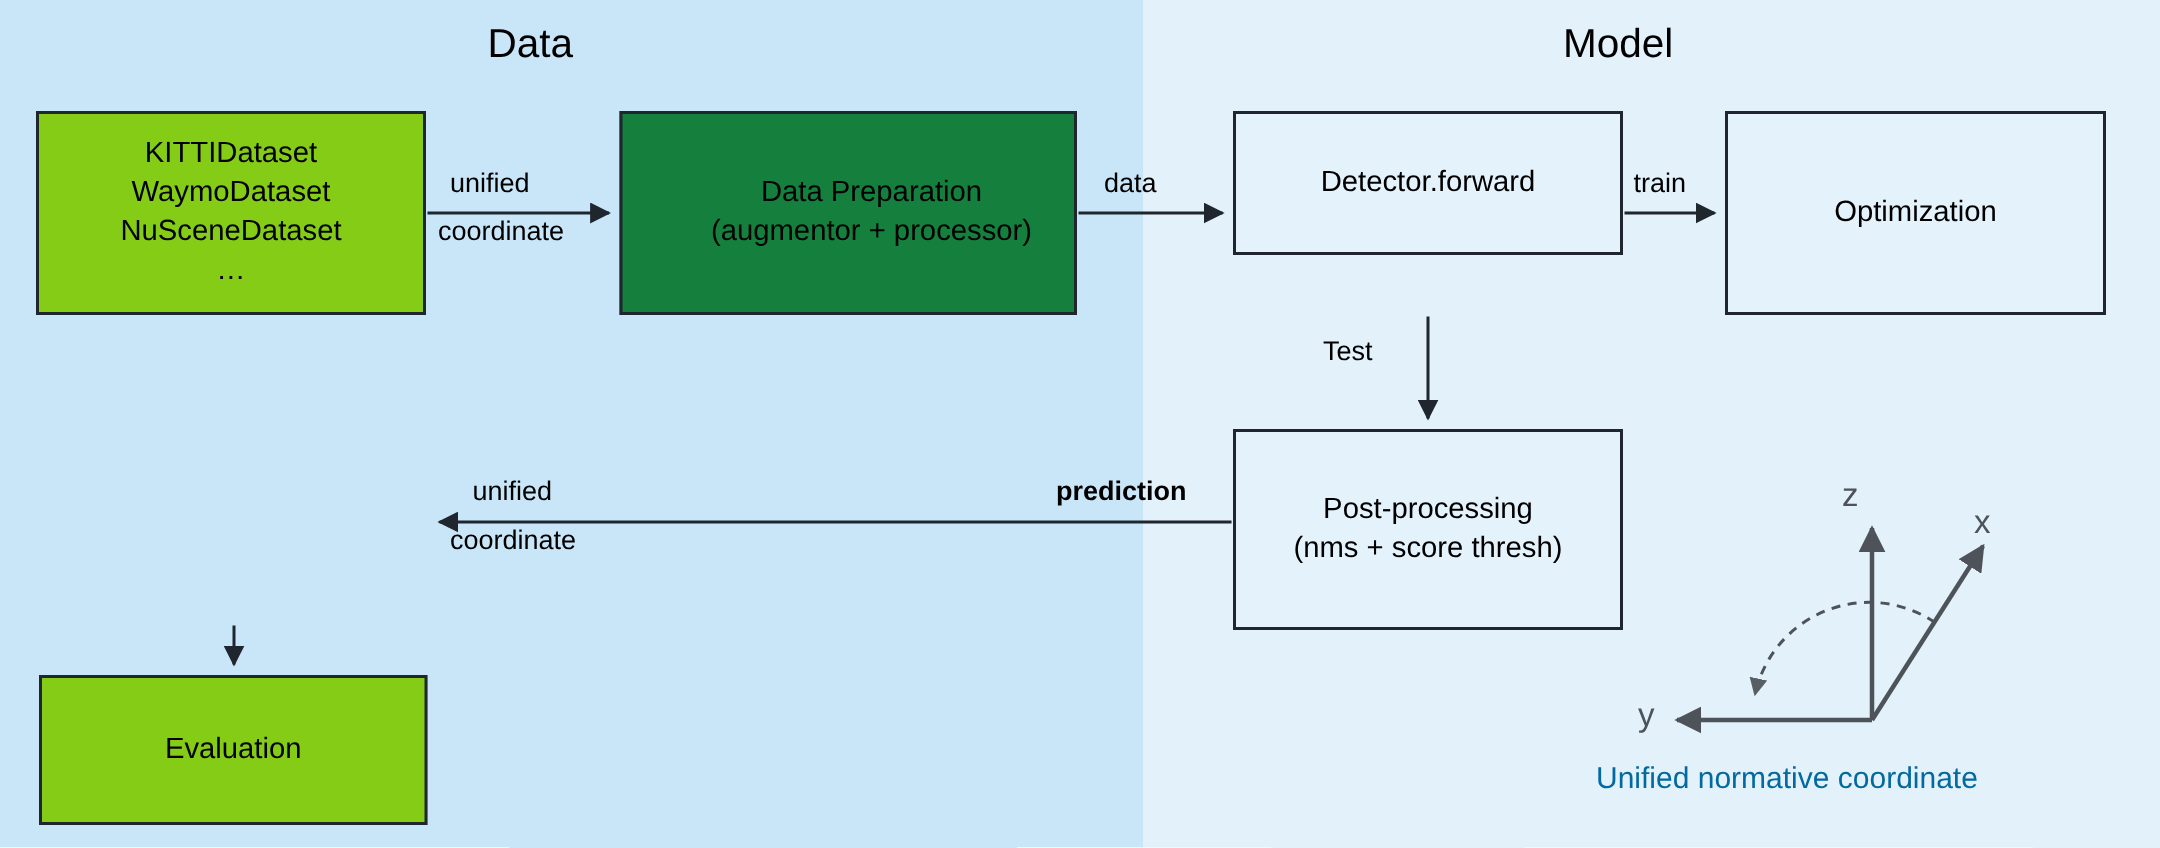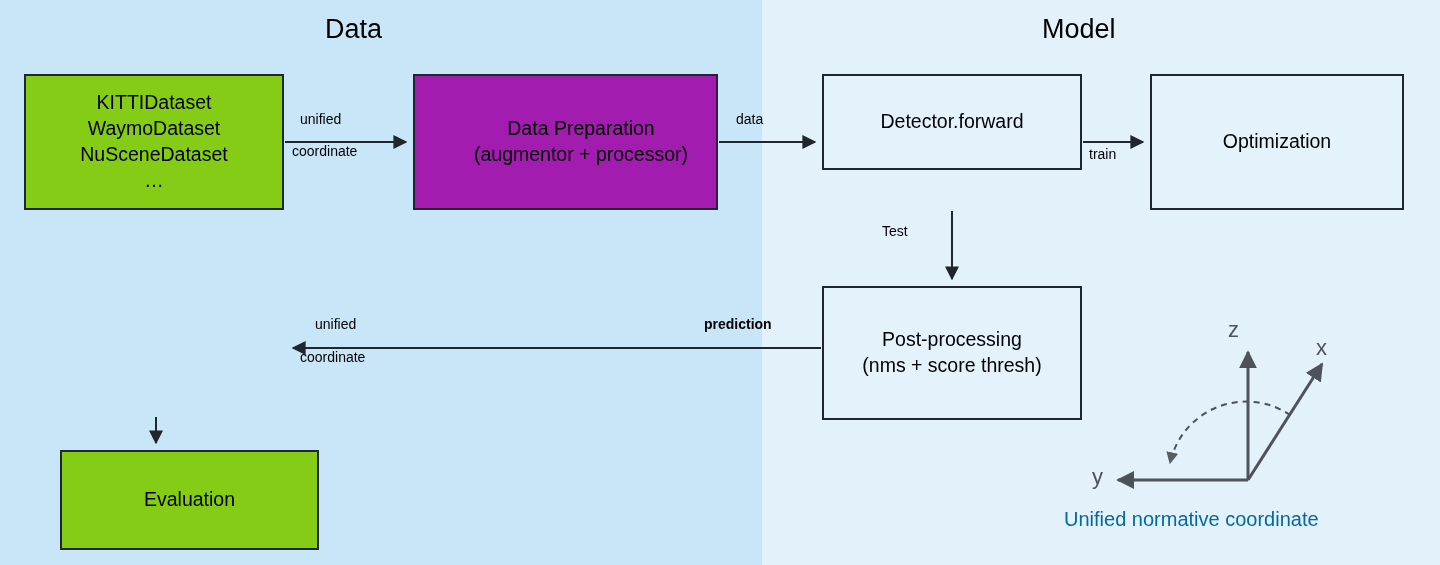--- a/index.html
+++ b/index.html
@@ -40,45 +40,45 @@
     border: 2.5px solid #1f262e;
     display: flex;
     align-items: center;
     justify-content: center;
     text-align: center;
     font-size: 19.5px;
     line-height: 1.33;
     color: #000000;
   }
   .node.green { background: #84cc16; }
-  .node.blue-light { background: #a21caf; padding-left: 31px; }
+  .node.blue-light { background: #15803d; padding-left: 31px; }
   .node.blue-lighter { background: #e4f2fb; }
 
   .node-text { padding: 0 6px; white-space: pre-line; }
 
   
   #node-datasets    { left: 24px;  top: 74px;  width: 260px; height: 136px; }
   #node-dataprep    { left: 413px; top: 74px;  width: 305px; height: 136px; }
   #node-detector    { left: 822px; top: 74px;  width: 260px; height: 96px; }
   #node-optimization{ left: 1150px;top: 74px;  width: 254px; height: 136px; }
   #node-postproc    { left: 822px; top: 286px; width: 260px; height: 134px; }
   #node-generate    { left: 26px;  top: 285px; width: 259px; height: 131px; }
-  #node-evaluation  { left: 26px;  top: 450px; width: 259px; height: 100px; margin-left: 34px; }
+  #node-evaluation  { left: 26px;  top: 450px; width: 259px; height: 100px; }
 
   .edge-label {
     position: absolute;
-    font-size: 14px;
+    font-size: 18px;
     color: #000000;
     white-space: nowrap;
     line-height: 1.12;
   }
   #lbl-unified-1   { left: 300px; top: 112px; }
   #lbl-coordinate-1{ left: 292px; top: 144px; }
   #lbl-data        { left: 736px; top: 112px; }
-  #lbl-train       { left: 1089px;top: 112px; margin-top: 35px; }
+  #lbl-train       { left: 1089px;top: 112px; }
   #lbl-test        { left: 882px; top: 224px; }
   #lbl-prediction  { left: 704px; top: 317px; font-weight: bold; }
   #lbl-unified-2   { left: 315px; top: 317px; }
   #lbl-coordinate-2{ left: 300px; top: 350px; }
 
   svg.overlay {
     position: absolute;
     left: 0; top: 0;
     width: 1440px; height: 565px;
     pointer-events: none;

